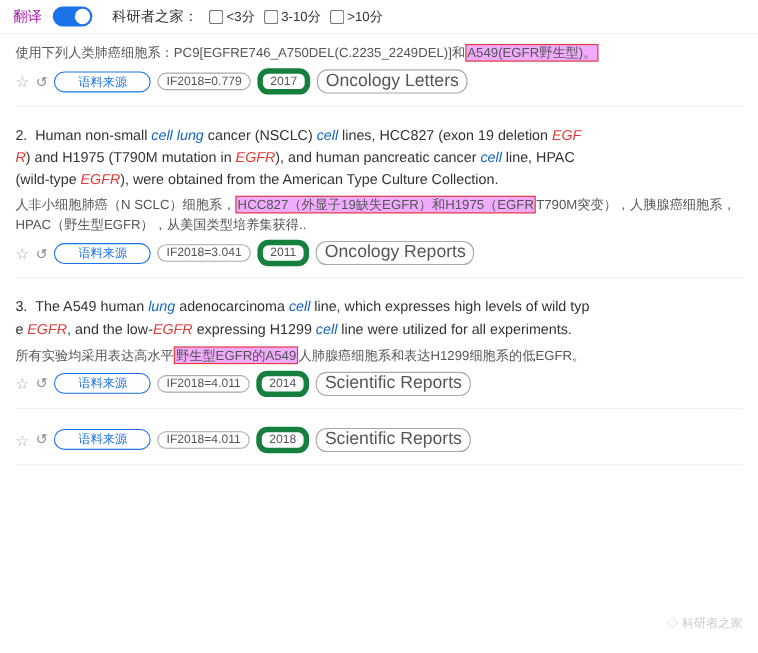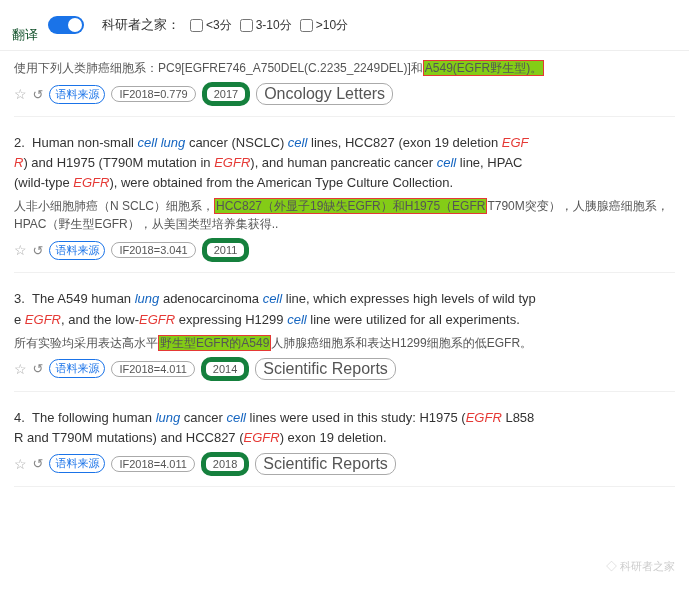--- a/index.html
+++ b/index.html
@@ -17,22 +17,21 @@
     .top-bar {
       display: flex;
       align-items: center;
       gap: 10px;
       padding: 6px 12px;
       border-bottom: 1px solid #eee;
       background: #fff;
     }
     .top-bar-label {
       font-size: 13px;
-      color: #14532d;
-      margin-top: 20px;
+      color: #a21caf;
     }
     .toggle-switch {
       width: 36px;
       height: 18px;
       background: #1a73e8;
       border-radius: 9px;
       position: relative;
       cursor: pointer;
     }
     .toggle-switch::after {
@@ -108,21 +107,21 @@
       flex-wrap: wrap;
     }
     .meta-icon {
       color: #888;
       font-size: 13px;
       cursor: pointer;
     }
     .meta-tag {
       border: 1px solid #aaa;
       border-radius: 10px;
-      padding: 1px 5px;
+      padding: 1px 21px;
       font-size: 11px;
       color: #555;
       cursor: pointer;
     }
     .meta-tag.source {
       color: #1a73e8;
       border-color: #1a73e8;
     }
     .if-tag {
       border: 1px solid #aaa;
@@ -155,21 +154,21 @@
     
     .watermark {
       position: fixed;
       bottom: 20px;
       right: 14px;
       font-size: 11px;
       color: #ccc;
     }
 
     .cn-highlight {
-      background: #84cc16;
+      background: #f0abfc;
       border: 1.5px solid #e53935;
       display: inline;
       padding: 0 1px;
     }
   </style>
 </head>
 <body>
 
 <div class="top-bar">
   <span class="top-bar-label">翻译</span>
@@ -213,20 +212,21 @@
     </div>
     <div class="result-cn">
       人非小细胞肺癌（N SCLC）细胞系，<span class="cn-highlight">HCC827（外显子19缺失EGFR）和H1975（EGFR</span>T790M突变），人胰腺癌细胞系，HPAC（野生型EGFR），从美国类型培养集获得..
     </div>
     <div class="meta-row">
       <span class="star-icon">☆</span>
       <span class="meta-icon">↺</span>
       <span class="meta-tag source">语料来源</span>
       <span class="if-tag">IF2018=3.041</span>
       <span class="year-tag">2011</span>
+      <span class="journal-tag">Oncology Reports</span>
     </div>
   </div>
 
   <div class="result-item">
     <div class="result-en">
       <span>3.&nbsp;&nbsp;</span>The A549 human <span class="italic-blue">lung</span> adenocarcinoma <span class="italic-blue">cell</span> line, which expresses high levels of wild typ<br>e <span class="italic-red">EGFR</span>, and the low-<span class="italic-red">EGFR</span> expressing H1299 <span class="italic-blue">cell</span> line were utilized for all experiments.
     </div>
     <div class="result-cn">
       所有实验均采用表达高水平<span class="cn-highlight">野生型EGFR的A549</span>人肺腺癌细胞系和表达H1299细胞系的低EGFR。
     </div>
@@ -234,23 +234,20 @@
       <span class="star-icon">☆</span>
       <span class="meta-icon">↺</span>
       <span class="meta-tag source">语料来源</span>
       <span class="if-tag">IF2018=4.011</span>
       <span class="year-tag">2014</span>
       <span class="journal-tag">Scientific Reports</span>
     </div>
   </div>
 
   <div class="result-item">
-    <div class="result-en">
-      <span>4.&nbsp;&nbsp;</span>The following human <span class="italic-blue">lung</span> cancer <span class="italic-blue">cell</span> lines were used in this study: H1975 (<span class="italic-red">EGFR</span> L858<br>R and T790M mutations) and HCC827 (<span class="italic-red">EGFR</span>) exon 19 deletion.
-    </div>
     <div class="meta-row">
       <span class="star-icon">☆</span>
       <span class="meta-icon">↺</span>
       <span class="meta-tag source">语料来源</span>
       <span class="if-tag">IF2018=4.011</span>
       <span class="year-tag">2018</span>
       <span class="journal-tag">Scientific Reports</span>
     </div>
   </div>
 

